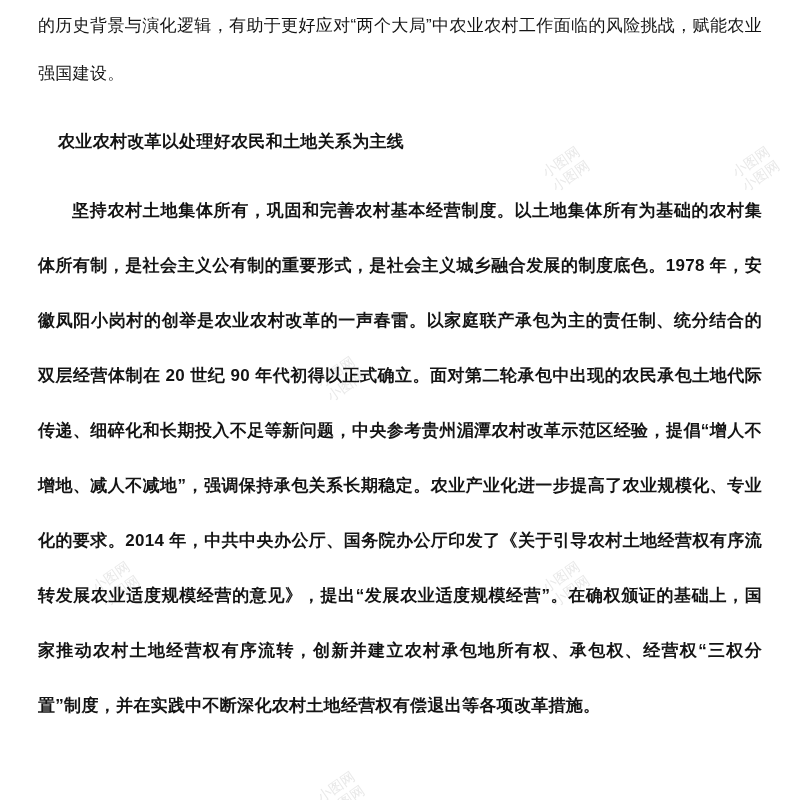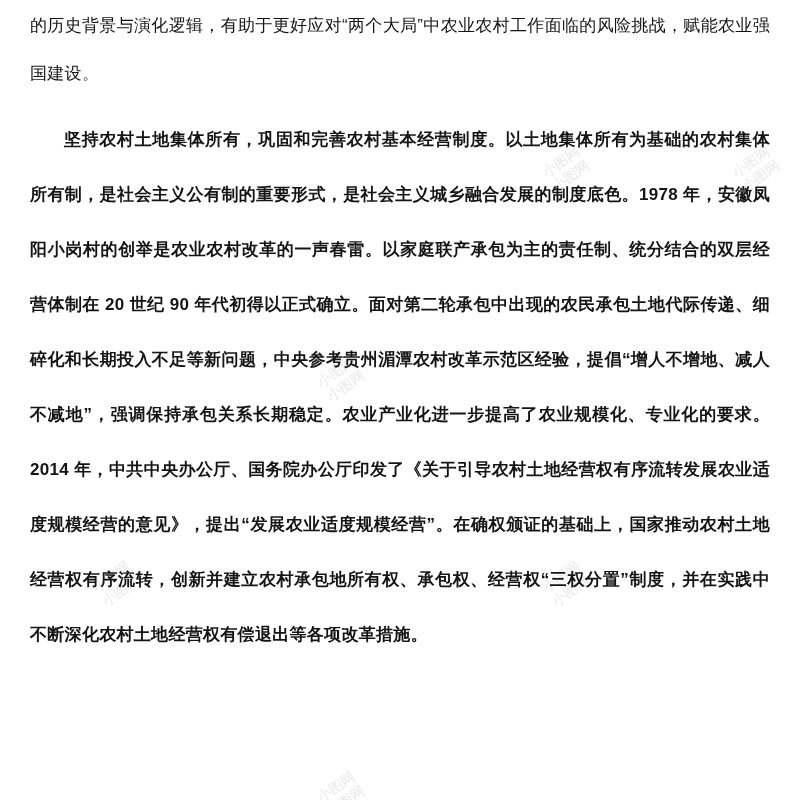--- a/index.html
+++ b/index.html
@@ -17,21 +17,21 @@
     height: 800px;
     box-sizing: border-box;
     padding: 0 30px;
     color: #141414;
   }
   .content {
     position: relative;
     z-index: 2;
   }
   .para {
-    margin: 0;
+    margin: 8px;
     font-size: 17px;
     line-height: 55px;
     text-align: justify;
     letter-spacing: 0.3px;
   }
   .para.first {
     line-height: 48px;
     margin-top: 2px;
   }
   .heading {
@@ -97,17 +97,18 @@
     </div>
     <div class="wm" style="left: 320px; top: 775px; color: rgb(233, 233, 233);">
       <span>小图网</span>
       <span>小图网</span>
     </div>
   </div>
 
   <div class="content">
     <p class="para first">的历史背景与演化逻辑，有助于更好应对“两个大局”中农业农村工作面临的风险挑战，赋能农业强国建设。</p>
 
+    <h3 class="heading">农业农村改革以处理好农民和土地关系为主线</h3>
 
     <p class="para indent">坚持农村土地集体所有，巩固和完善农村基本经营制度。以土地集体所有为基础的农村集体所有制，是社会主义公有制的重要形式，是社会主义城乡融合发展的制度底色。1978 年，安徽凤阳小岗村的创举是农业农村改革的一声春雷。以家庭联产承包为主的责任制、统分结合的双层经营体制在 20 世纪 90 年代初得以正式确立。面对第二轮承包中出现的农民承包土地代际传递、细碎化和长期投入不足等新问题，中央参考贵州湄潭农村改革示范区经验，提倡“增人不增地、减人不减地”，强调保持承包关系长期稳定。农业产业化进一步提高了农业规模化、专业化的要求。2014 年，中共中央办公厅、国务院办公厅印发了《关于引导农村土地经营权有序流转发展农业适度规模经营的意见》，提出“发展农业适度规模经营”。在确权颁证的基础上，国家推动农村土地经营权有序流转，创新并建立农村承包地所有权、承包权、经营权“三权分置”制度，并在实践中不断深化农村土地经营权有偿退出等各项改革措施。</p>
   </div>
 
 </div>
 
 </body></html>

